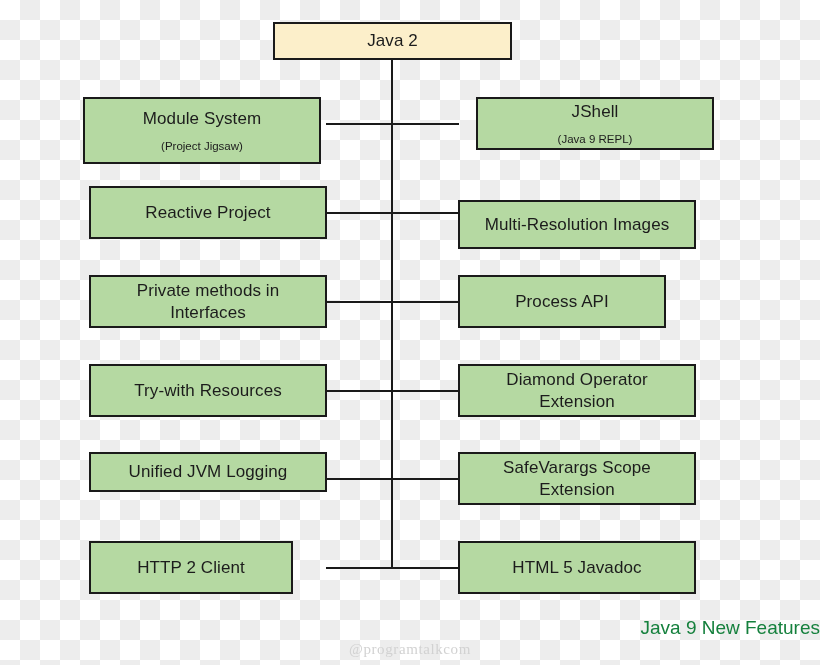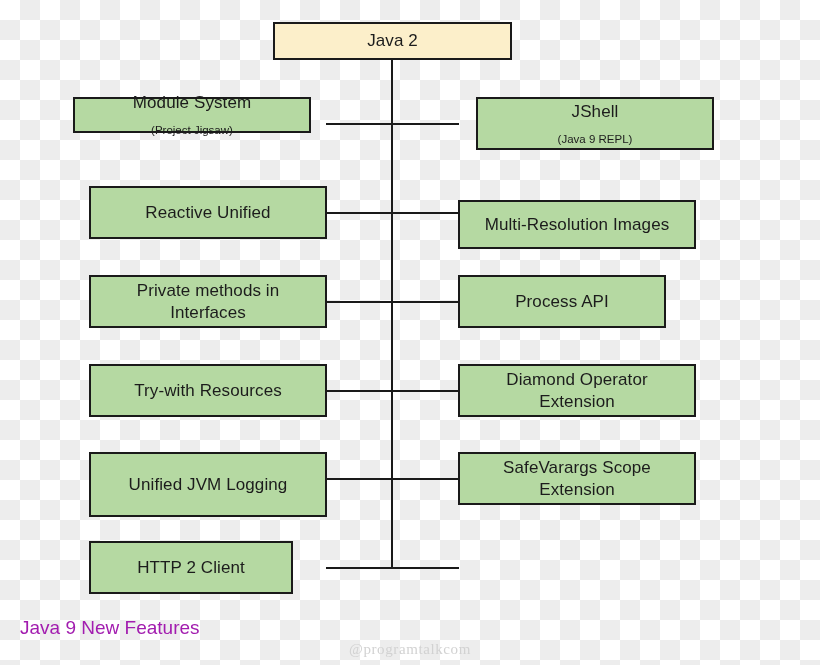--- a/index.html
+++ b/index.html
@@ -62,23 +62,23 @@
   }
   .connector-h {
     position: absolute;
     background: #1a1a1a;
     height: 2px;
   }
   .caption {
     position: absolute;
     left: 0;
     right: 0;
-    text-align: left;
+    text-align: right;
     font-size: 19px;
-    color: #a21caf;
+    color: #15803d;
     padding-left: 20px;
   }
   .watermark {
     position: absolute;
     left: 0;
     right: 0;
     text-align: center;
     font-family: "Liberation Serif", serif;
     font-size: 15px;
     letter-spacing: 0.6px;
@@ -90,32 +90,32 @@
 
 <div id="diagram-canvas">
 
   <div class="node-box node-root" style="left:273px; top:22px; width:239px; height:38px;">
     <div class="node-title">Java 2</div>
   </div>
 
   <div class="connector-v" style="left:391px; top:59px; height:510px;"></div>
 
   <div class="connector-h" style="left:326px; top:123px; width:133px;"></div>
-  <div class="node-box node-feature" style="left:73px; top:97px; width:238px; height:36px;">
+  <div class="node-box node-feature" style="left:83px; top:97px; width:238px; height:67px;">
     <div class="node-title">Module System</div>
     <div class="node-subtitle">(Project Jigsaw)</div>
   </div>
   <div class="node-box node-feature" style="left:476px; top:97px; width:238px; height:53px;">
     <div class="node-title">JShell</div>
     <div class="node-subtitle">(Java 9 REPL)</div>
   </div>
 
   <div class="connector-h" style="left:326px; top:212px; width:133px;"></div>
   <div class="node-box node-feature" style="left:89px; top:186px; width:238px; height:53px;">
-    <div class="node-title">Reactive Unified</div>
+    <div class="node-title">Reactive Project</div>
   </div>
   <div class="node-box node-feature" style="left:458px; top:200px; width:238px; height:49px;">
     <div class="node-title">Multi-Resolution Images</div>
   </div>
 
   <div class="connector-h" style="left:326px; top:301px; width:133px;"></div>
   <div class="node-box node-feature" style="left:89px; top:275px; width:238px; height:53px;">
     <div class="node-title wrap" style="max-width:175px;">Private methods in Interfaces</div>
   </div>
   <div class="node-box node-feature" style="left:458px; top:275px; width:208px; height:53px;">
@@ -124,29 +124,32 @@
 
   <div class="connector-h" style="left:326px; top:390px; width:133px;"></div>
   <div class="node-box node-feature" style="left:89px; top:364px; width:238px; height:53px;">
     <div class="node-title">Try-with Resources</div>
   </div>
   <div class="node-box node-feature" style="left:458px; top:364px; width:238px; height:53px;">
     <div class="node-title wrap" style="max-width:170px;">Diamond Operator Extension</div>
   </div>
 
   <div class="connector-h" style="left:326px; top:478px; width:133px;"></div>
-  <div class="node-box node-feature" style="left:89px; top:452px; width:238px; height:65px;">
+  <div class="node-box node-feature" style="left:89px; top:452px; width:238px; height:40px;">
     <div class="node-title">Unified JVM Logging</div>
   </div>
   <div class="node-box node-feature" style="left:458px; top:452px; width:238px; height:53px;">
     <div class="node-title wrap" style="max-width:175px;">SafeVarargs Scope Extension</div>
   </div>
 
   <div class="connector-h" style="left:326px; top:567px; width:133px;"></div>
   <div class="node-box node-feature" style="left:89px; top:541px; width:204px; height:53px;">
     <div class="node-title">HTTP 2 Client</div>
   </div>
+  <div class="node-box node-feature" style="left:458px; top:541px; width:238px; height:53px;">
+    <div class="node-title">HTML 5 Javadoc</div>
+  </div>
 
   <div class="caption" style="top:617px;">Java 9 New Features</div>
 
   <div class="watermark" style="top:641px;">@programtalkcom</div>
 
 </div>
 
 </body></html>

